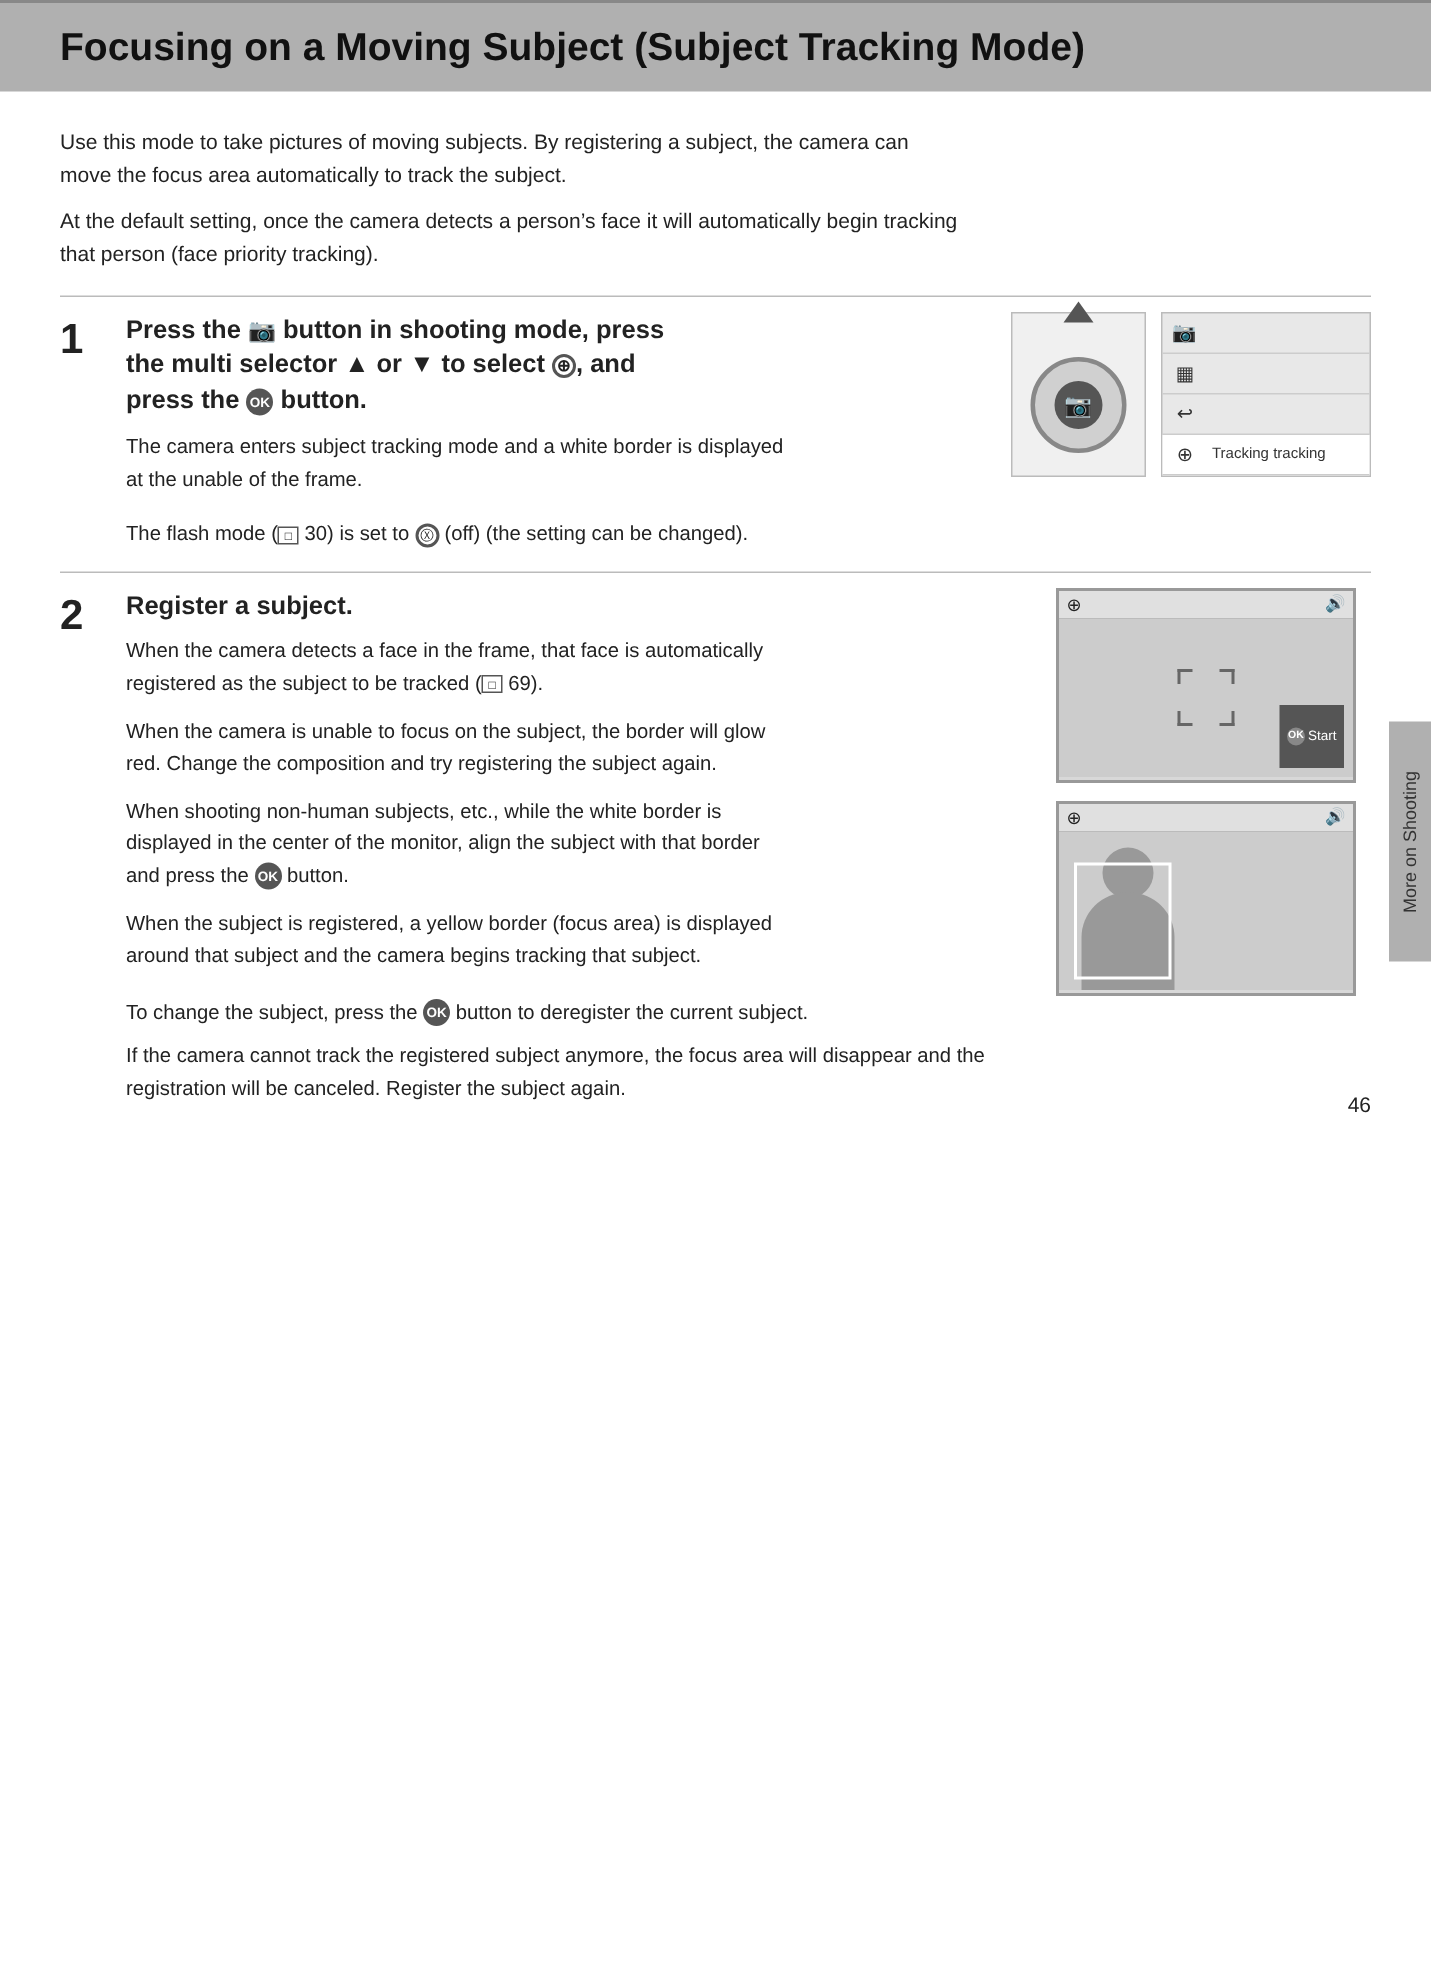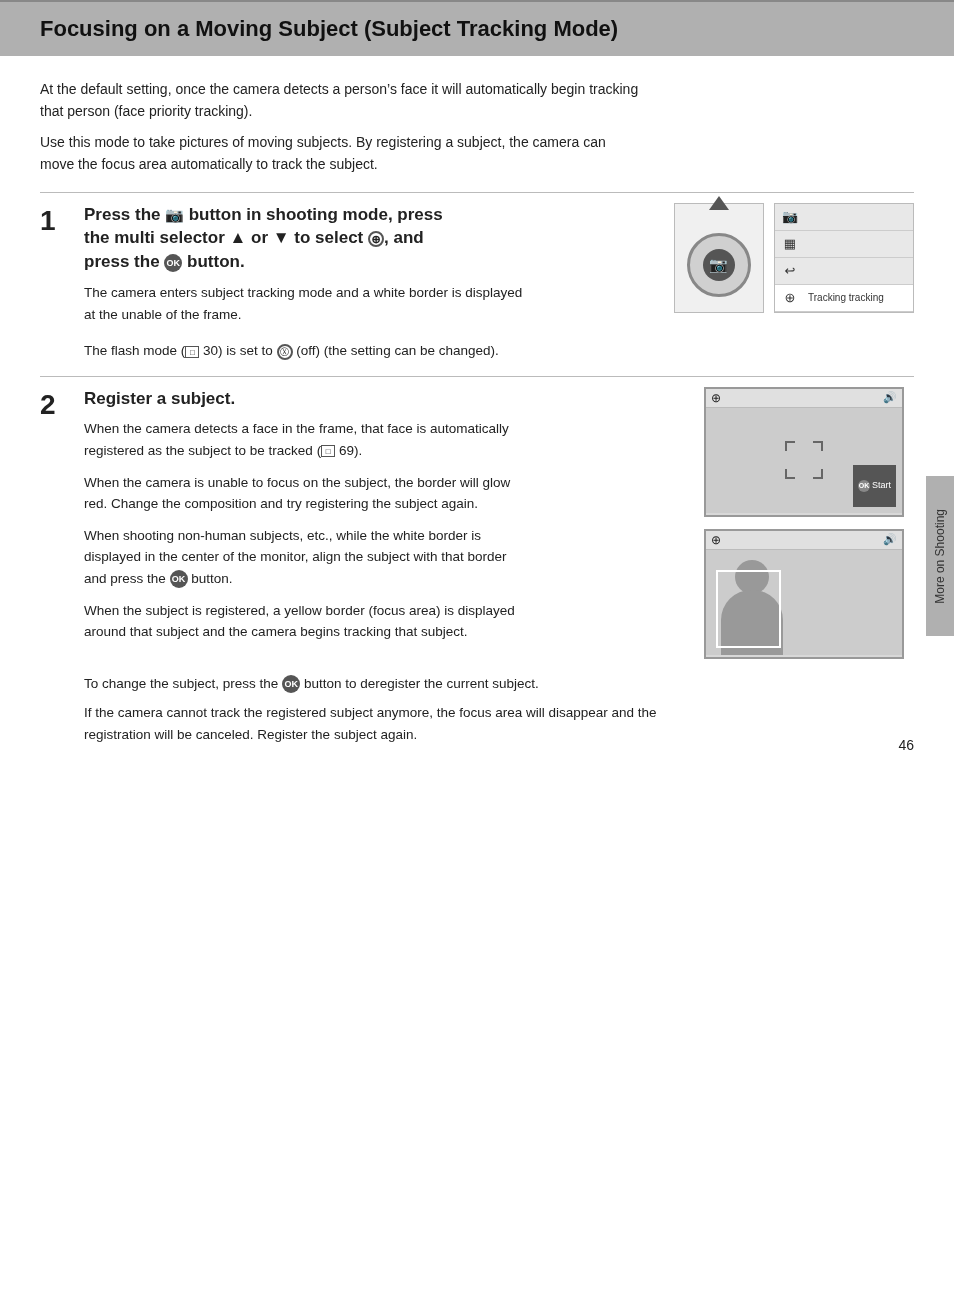--- a/index.html
+++ b/index.html
@@ -13,21 +13,21 @@
       position: relative;
     }
 
     
     .header-bar {
       background: #b0b0b0;
       padding: 14px 40px 14px 40px;
       border-top: 2px solid #888;
     }
     .header-bar h1 {
-      font-size: 22px;
+      font-size: 26px;
       font-weight: bold;
       color: #111;
     }
 
     
     .main-content {
       padding: 22px 40px 20px 40px;
       position: relative;
     }
 
@@ -193,21 +193,21 @@
       gap: 12px;
       flex-shrink: 0;
       width: 210px;
     }
 
     
     .bottom-notes {
       font-size: 13.5px;
       line-height: 1.6;
       color: #222;
-      margin-top: 14px;
+      margin-top: 0;
       max-width: 640px;
     }
 
     .bottom-notes p {
       margin-bottom: 8px;
     }
 
     
     .side-tab {
       position: absolute;
@@ -284,22 +284,22 @@
   </style>
 </head>
 <body>
 
 <div class="header-bar">
   <h1>Focusing on a Moving Subject (Subject Tracking Mode)</h1>
 </div>
 
 <div class="main-content">
 
+  <p class="intro-text">Use this mode to take pictures of moving subjects. By registering a subject, the camera can move the focus area automatically to track the subject.</p>
   <p class="intro-text">At the default setting, once the camera detects a person’s face it will automatically begin tracking that person (face priority tracking).</p>
-  <p class="intro-text">Use this mode to take pictures of moving subjects. By registering a subject, the camera can move the focus area automatically to track the subject.</p>
 
   <hr class="divider">
 
   <div class="step-row">
     <div class="step-number">1</div>
     <div class="step-content">
       <div class="step-title">
         Press the <span style="font-size:15px;">📷</span> button in shooting mode, press the multi selector ▲ or ▼ to select <span class="circle-icon" style="font-size:11px;">⊕</span>, and press the <span class="ok-btn">OK</span> button.
       </div>
       <div class="step-body">

